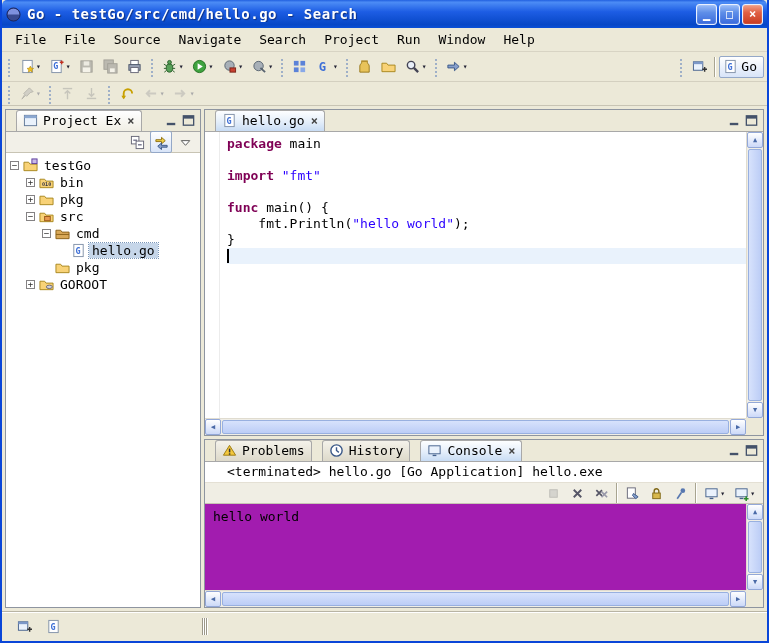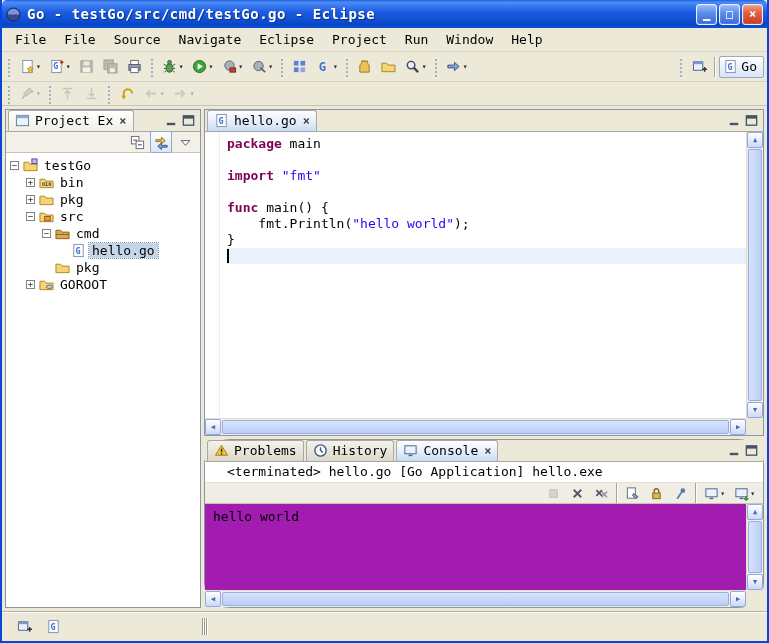--- a/index.html
+++ b/index.html
@@ -44,28 +44,28 @@
   .tb-sep { width:1px; height:20px; background:#A8A490; box-shadow:1px 0 0 #fff; margin:0 3px; }
   .tb-right { margin-left:auto; display:flex; align-items:center; }
   .persp-label { margin:0 4px 0 3px; }
 
   
   .main { flex:1; min-height:0; display:flex; gap:3px; padding:3px; }
   .panel { border:1px solid #8E95A0; background:#fff; display:flex; flex-direction:column; min-height:0; }
   .explorer { width:196px; flex:0 0 auto; }
   .right-col { flex:1; min-width:0; display:flex; flex-direction:column; gap:3px; }
   .editor-panel { flex:0 0 327px; }
-  .console-panel { flex:1;border-radius:26px; }
+  .console-panel { flex:1; }
 
   
   .view-tabrow { height:22px; flex:0 0 auto; background:#ECE9D8; display:flex; align-items:flex-end;
     border-bottom:1px solid #A8A8A8; }
   .tabs { display:flex; align-items:flex-end; height:100%; }
   .view-tab { display:flex; align-items:center; gap:4px; padding:2px 6px 3px; height:21px;
-    border:1px solid #A8A8A8; border-bottom:none; border-radius:3px 3px 0 0; margin-left:2px;
+    border:1px solid #A8A8A8; border-bottom:none; border-radius:3px 3px 0 0; margin-left:10px;
     background:linear-gradient(#F4F2EA,#DDD9CA); white-space:nowrap; }
   .view-tab.active { background:linear-gradient(#FFFFFF,#F0EEE4); }
   .view-tab.active.focused { background:linear-gradient(#FDFEFF 0%,#E4EEFA 55%,#C8DCF4 100%); }
   .tab-icon { width:16px; height:16px; display:flex; align-items:center; }
   .tab-close { margin-left:2px; font-size:12px; font-weight:bold; color:#444; }
   .panel-ctrl { margin-left:auto; align-self:center; display:flex; gap:2px; padding:0 4px; }
   .pc-btn { width:15px; height:15px; display:flex; align-items:center; justify-content:center; }
 
   .view-toolbar { height:21px; flex:0 0 auto; background:#F2F0E8; border-bottom:1px solid #C8C4B4;
     display:flex; justify-content:flex-end; align-items:center; padding:0 3px; }
@@ -129,34 +129,34 @@
 <div class="window">
 
   <div class="titlebar">
     <span class="app-icon">
         <svg viewBox="0 0 16 16" width="15" height="15">
           <circle cx="8" cy="8" r="7" fill="#39498F"></circle>
           <path d="M1.5 8a6.5 6.5 0 0 1 13 0z" fill="#7E90DE"></path>
           <circle cx="8" cy="8" r="7" fill="none" stroke="#1A2358"></circle>
         </svg>
       </span>
-    <span class="title-text">Go - testGo/src/cmd/testGo.go - Eclipse</span>
+    <span class="title-text">Go - testGo/src/cmd/hello.go - Search</span>
     <span class="win-btns">
       <span class="wbtn">▁</span>
       <span class="wbtn">□</span>
       <span class="wbtn close">×</span>
     </span>
   </div>
 
   <div class="menubar" id="menubar">
       <span class="menu-item">File</span>
       <span class="menu-item">File</span>
       <span class="menu-item">Source</span>
       <span class="menu-item">Navigate</span>
-      <span class="menu-item">Eclipse</span>
+      <span class="menu-item">Search</span>
       <span class="menu-item">Project</span>
       <span class="menu-item">Run</span>
       <span class="menu-item">Window</span>
       <span class="menu-item">Help</span>
     </div>
 
   <div class="toolbar tb1">
     <span id="toolbar1" style="display:flex;align-items:center;">
         <span class="grip"></span>
         <span class="tbtn">

